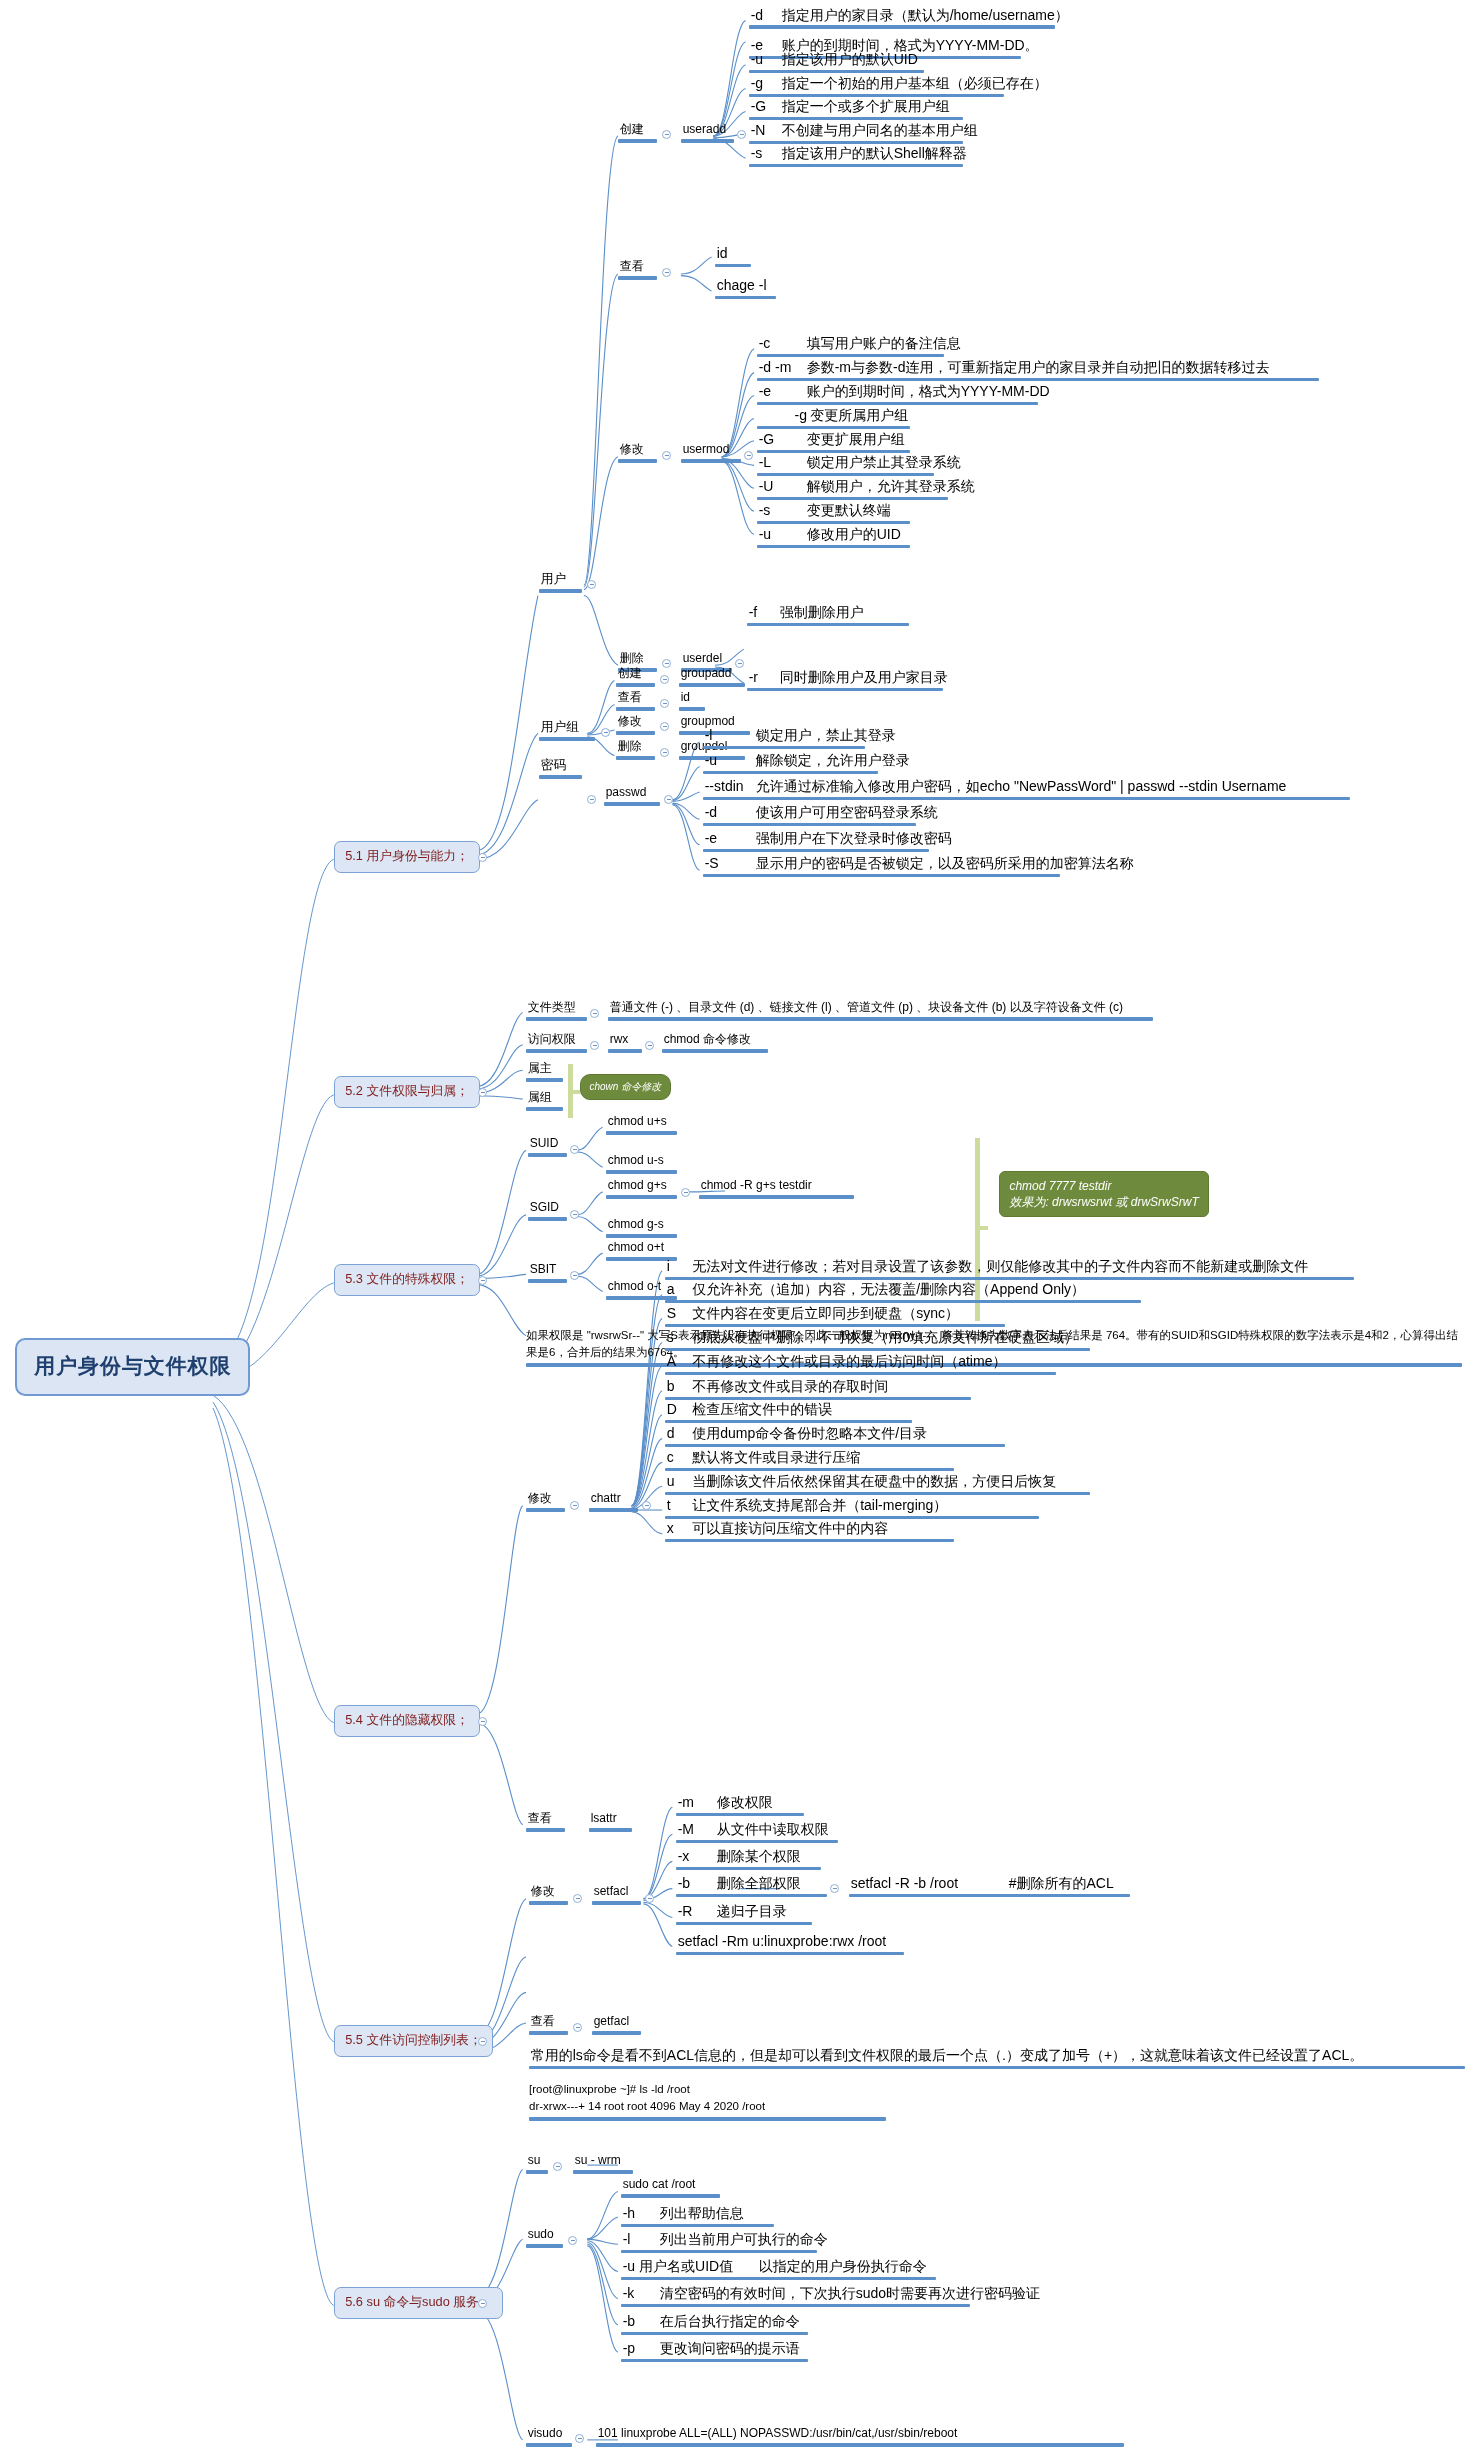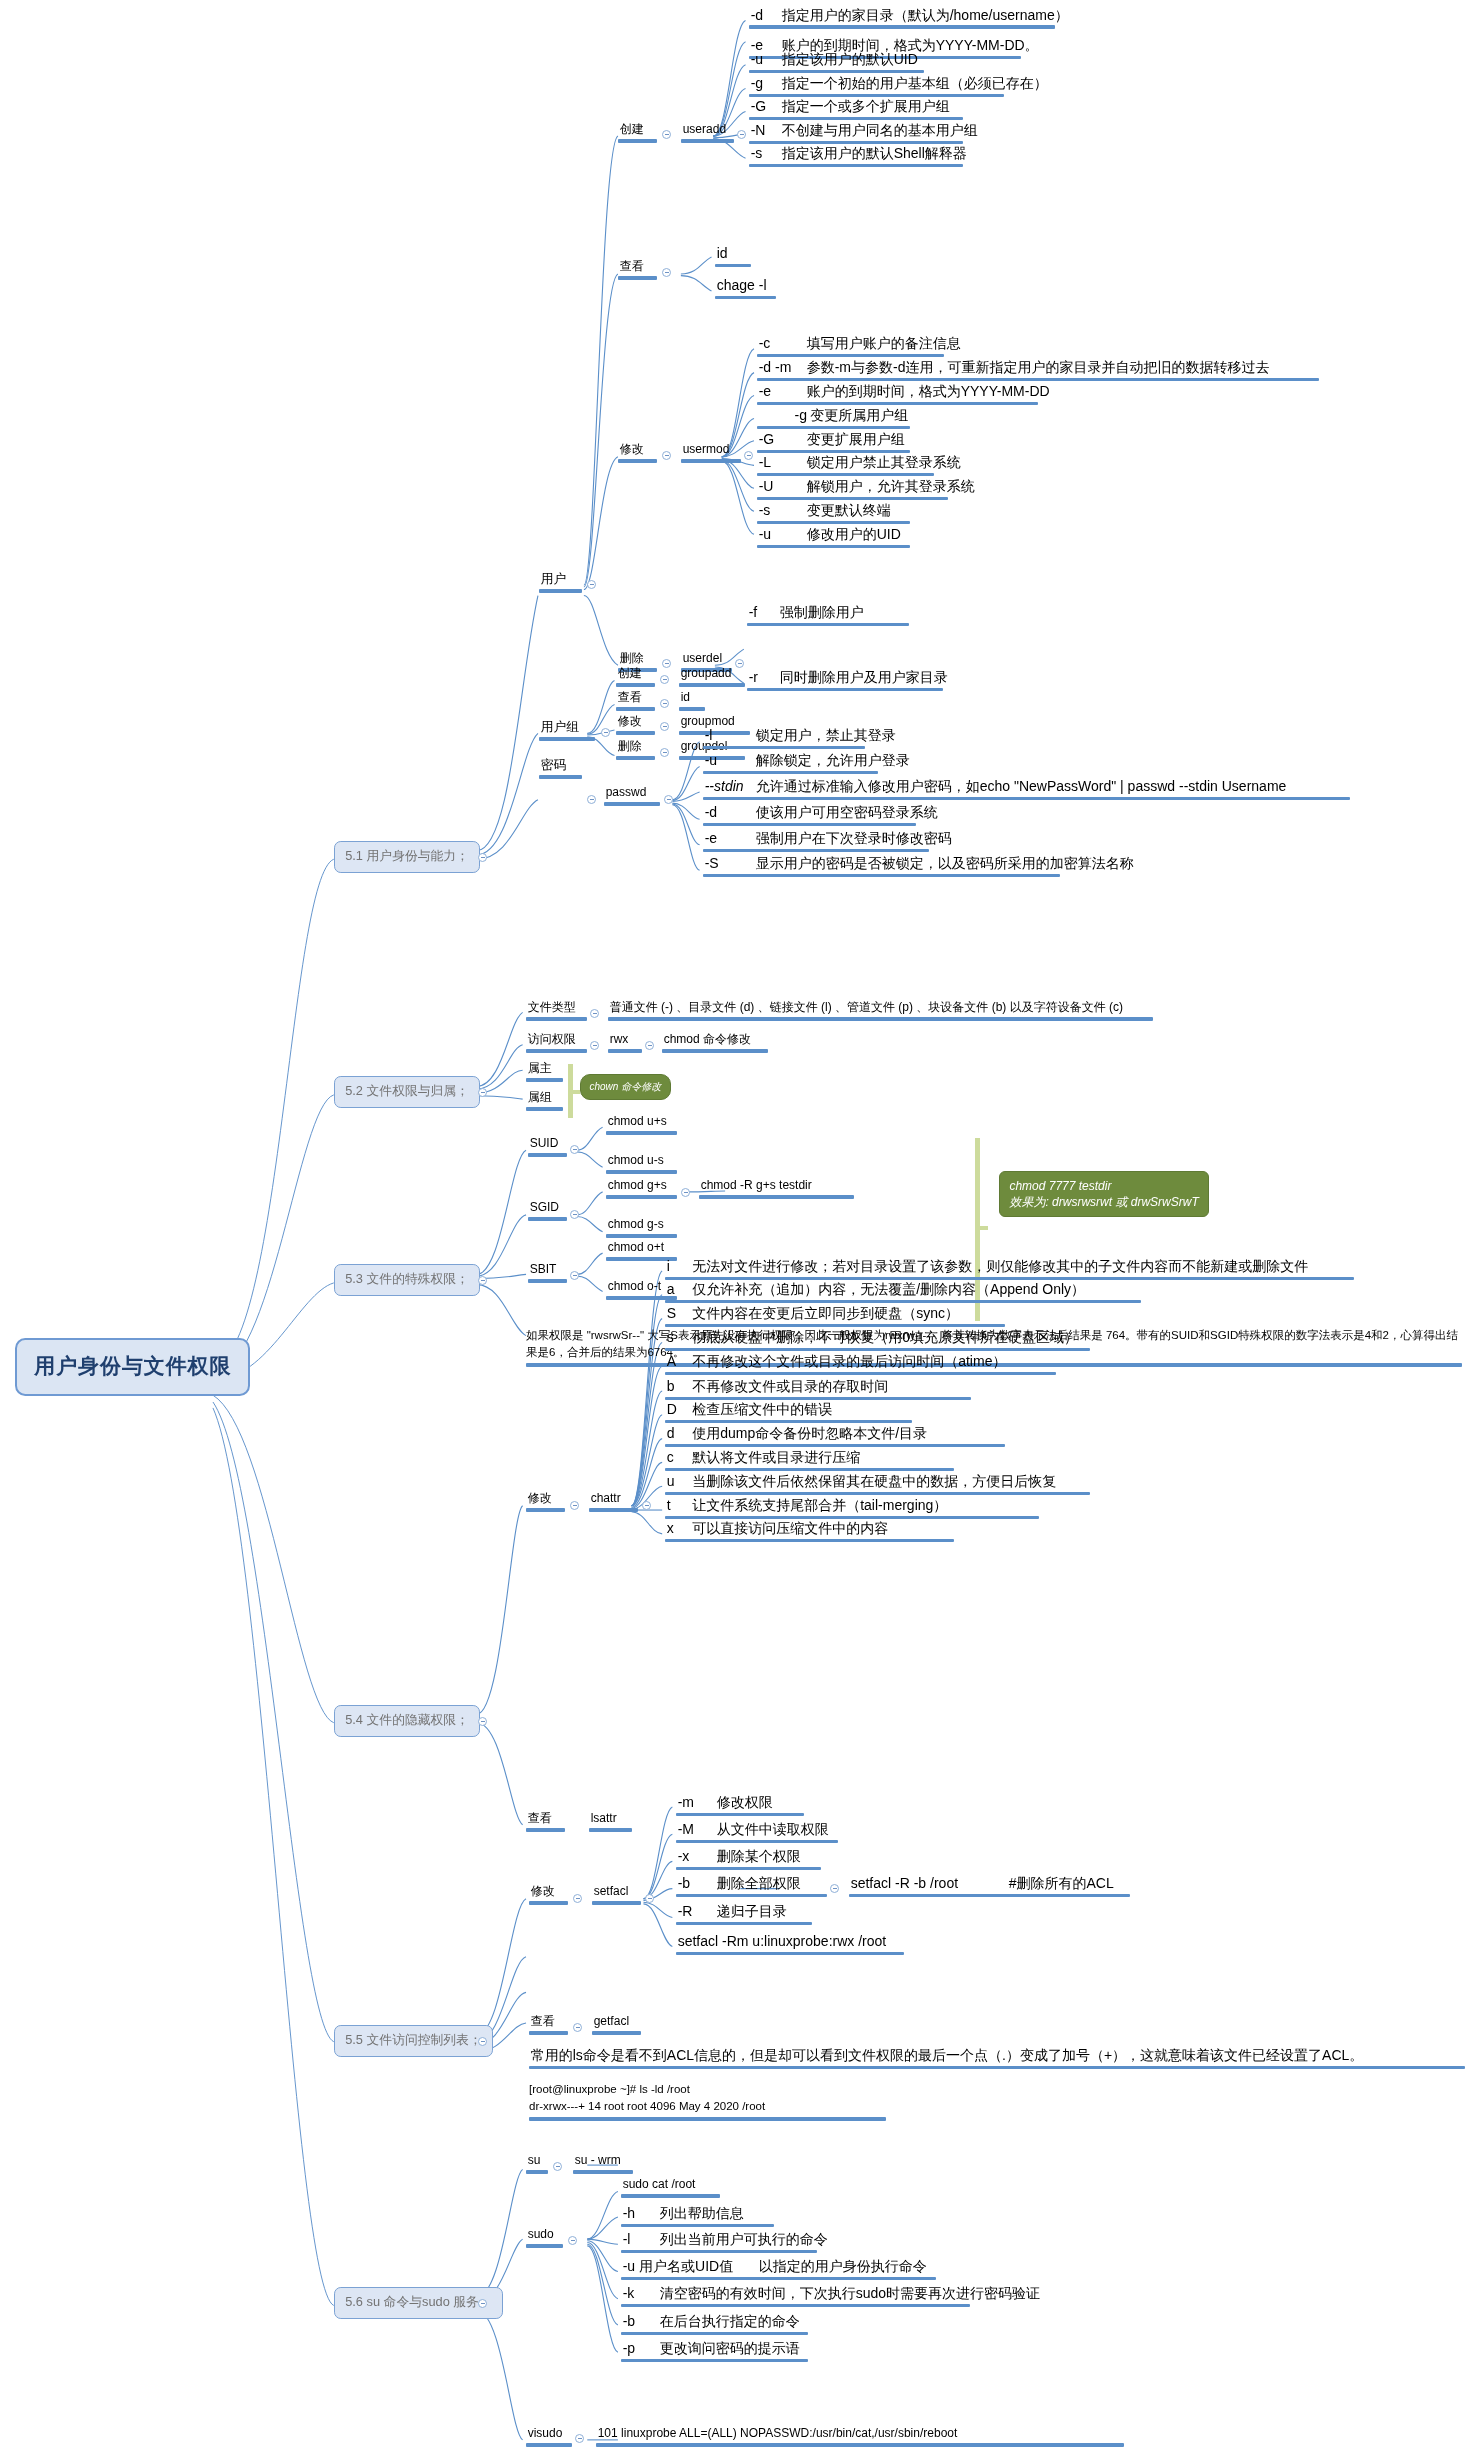--- a/index.html
+++ b/index.html
@@ -55,21 +55,21 @@
     width: 4.3px; height: 0.9px;
     background: #6f93c4;
   }
 
   
   .topicbox {
     position: absolute;
     background: #dde6f4;
     border: 1.4px solid #7ba2d4;
     border-radius: 6.8px;
-    color: #737373;
+    color: #7f1d1d;
     font-size: 12.8px;
     padding: 6px 10.2px 6.8px 10.2px;
     white-space: nowrap;
     font-weight: 500;
   }
   
   .rootbox {
     position: absolute;
     background: #dbe5f3;
     border: 2.1px solid #6f9ad3;
@@ -328,21 +328,21 @@
 
   <div class="node ul lvl2" style="left:616px; top:740px; width:39px;"><span class="txt">删除</span></div>
   <div class="cmark" style="left:660px; top:748px;"></div>
   <div class="node ul lvl2" style="left:679px; top:740px; width:66px;"><span class="txt">groupdel</span></div>
 
   <div class="node ul lvl2" style="left:604px; top:786px; width:56px;"><span class="txt">passwd</span></div>
   <div class="cmark" style="left:664px; top:795px;"></div>
 
   <div class="node ul lvl3" style="left:703px; top:727px; width:162px;"><span class="txt" style="display:inline-block;width:51px;">-l</span><span class="txt">锁定用户，禁止其登录</span></div>
   <div class="node ul lvl3" style="left:703px; top:752px; width:175px;"><span class="txt" style="display:inline-block;width:51px;">-u</span><span class="txt">解除锁定，允许用户登录</span></div>
-  <div class="node ul lvl3" style="left:703px; top:778px; width:647px;"><span class="txt" style="display:inline-block;width:51px;font-style:italic;">--stdin</span><span class="txt">允许通过标准输入修改用户密码，如echo "NewPassWord" | passwd --stdin Username</span></div>
+  <div class="node ul lvl3" style="left:703px; top:778px; width:647px;"><span class="txt" style="display:inline-block;width:51px;">--stdin</span><span class="txt">允许通过标准输入修改用户密码，如echo "NewPassWord" | passwd --stdin Username</span></div>
   <div class="node ul lvl3" style="left:703px; top:804px; width:213px;"><span class="txt" style="display:inline-block;width:51px;">-d</span><span class="txt">使该用户可用空密码登录系统</span></div>
   <div class="node ul lvl3" style="left:703px; top:830px; width:226px;"><span class="txt" style="display:inline-block;width:51px;">-e</span><span class="txt">强制用户在下次登录时修改密码</span></div>
   <div class="node ul lvl3" style="left:703px; top:855px; width:357px;"><span class="txt" style="display:inline-block;width:51px;">-S</span><span class="txt">显示用户的密码是否被锁定，以及密码所采用的加密算法名称</span></div>
 
   <div class="node ul lvl2" style="left:526px; top:1001px; width:61px;"><span class="txt">文件类型</span></div>
   <div class="cmark" style="left:590px; top:1009px;"></div>
   <div class="node ul lvl2" style="left:608px; top:1001px; width:545px;"><span class="txt">普通文件 (-) 、目录文件 (d) 、链接文件 (l) 、管道文件 (p) 、块设备文件 (b) 以及字符设备文件 (c)</span></div>
 
   <div class="node ul lvl2" style="left:526px; top:1033px; width:61px;"><span class="txt">访问权限</span></div>
   <div class="cmark" style="left:590px; top:1041px;"></div>

